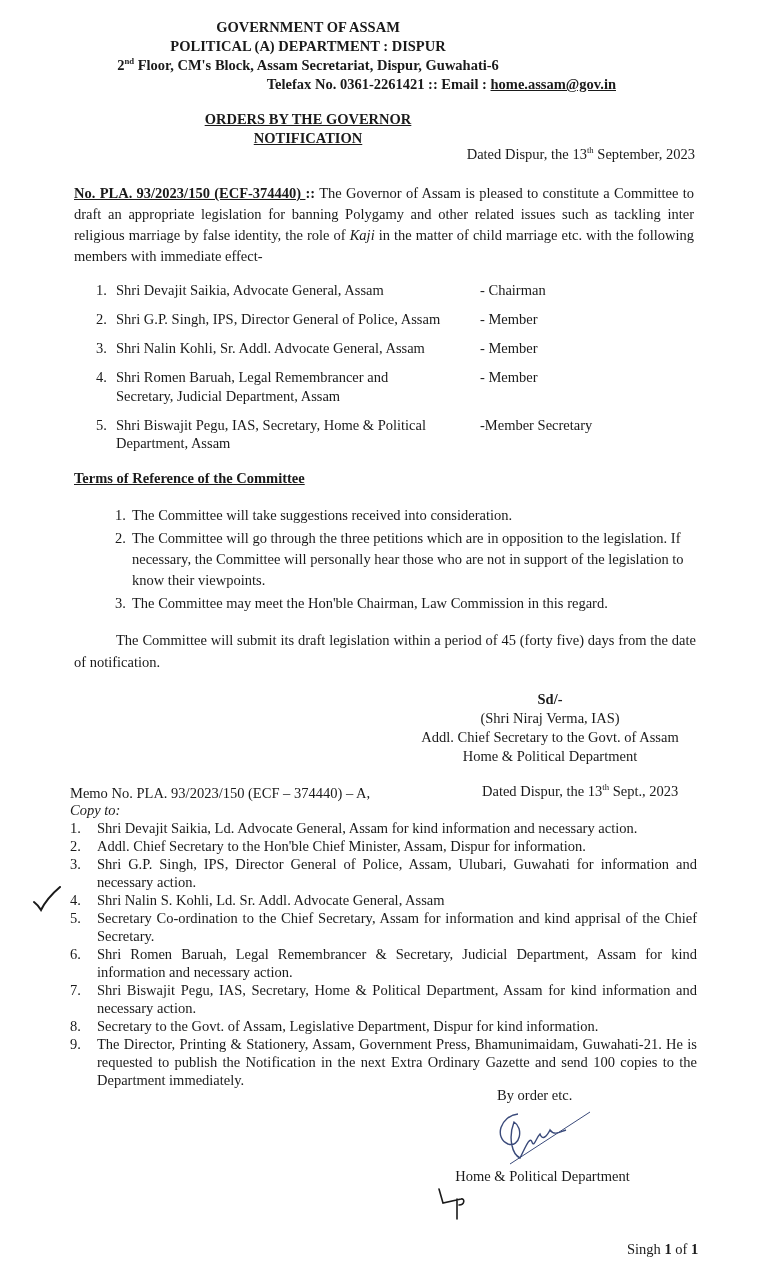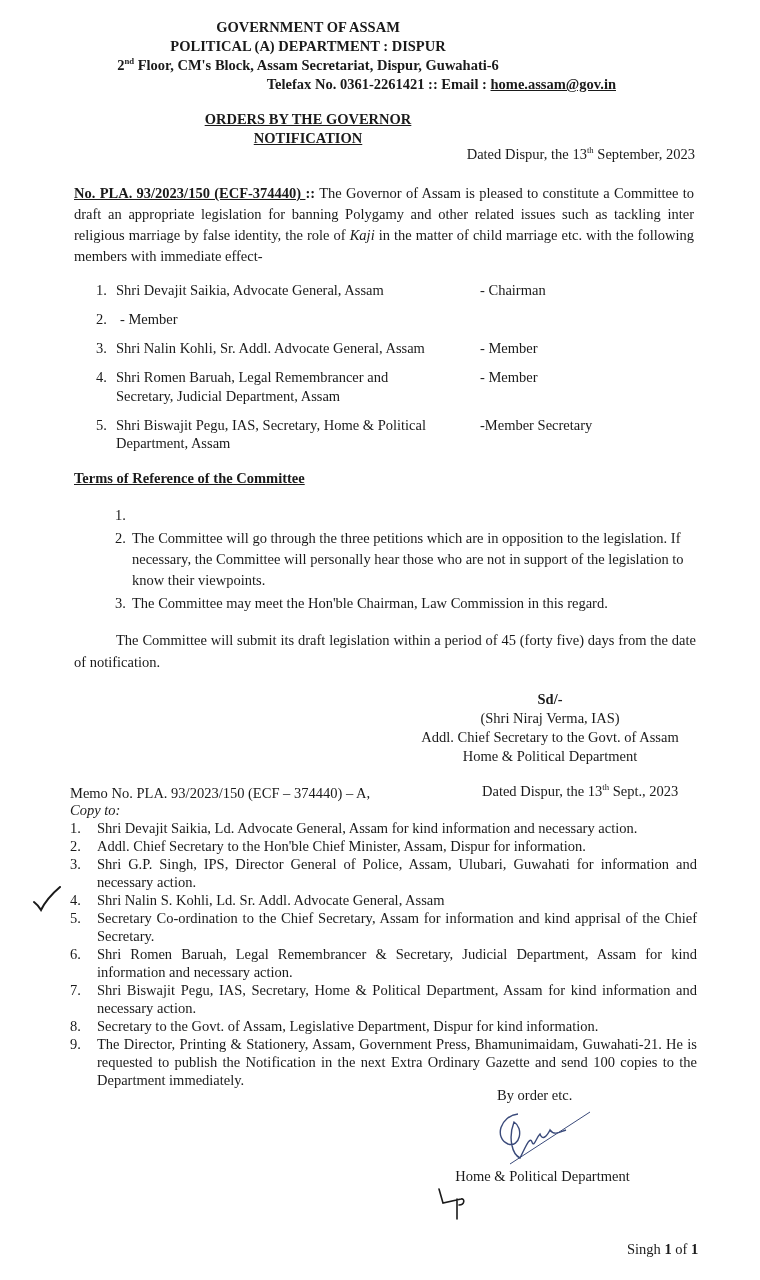--- a/index.html
+++ b/index.html
@@ -52,20 +52,21 @@
 </div>
 
 <div class="abs members">
   <div class="member-row">
     <span class="member-num">1.</span>
     <span class="member-text">Shri Devajit Saikia, Advocate General, Assam</span>
     <span class="member-role">- Chairman</span>
   </div>
   <div class="member-row">
     <span class="member-num">2.</span>
+    <span class="member-text">Shri G.P. Singh, IPS, Director General of Police, Assam</span>
     <span class="member-role">- Member</span>
   </div>
   <div class="member-row">
     <span class="member-num">3.</span>
     <span class="member-text">Shri Nalin Kohli, Sr. Addl. Advocate General, Assam</span>
     <span class="member-role">- Member</span>
   </div>
   <div class="member-row">
     <span class="member-num">4.</span>
     <span class="member-text" style="width:300px;padding-right:60px;">Shri Romen Baruah, Legal Remembrancer and Secretary, Judicial Department, Assam</span>
@@ -75,20 +76,21 @@
     <span class="member-num">5.</span>
     <span class="member-text" style="width:352px;padding-right:8px;">Shri Biswajit Pegu, IAS, Secretary, Home &amp; Political Department, Assam</span>
     <span class="member-role">-Member Secretary</span>
   </div>
 </div>
 
 <div class="abs bold u" style="left:74px; top:469px;">Terms of Reference of the Committee</div>
 <div class="abs tor-list">
   <div class="tor-item">
     <span class="tor-num">1.</span>
+    <span>The Committee will take suggestions received into consideration.</span>
   </div>
   <div class="tor-item">
     <span class="tor-num">2.</span>
     <span style="width:560px;">The Committee will go through the three petitions which are in opposition to the legislation. If necessary, the Committee will personally hear those who are not in support of the legislation to know their viewpoints.</span>
   </div>
   <div class="tor-item">
     <span class="tor-num">3.</span>
     <span>The Committee may meet the Hon'ble Chairman, Law Commission in this regard.</span>
   </div>
 </div>

